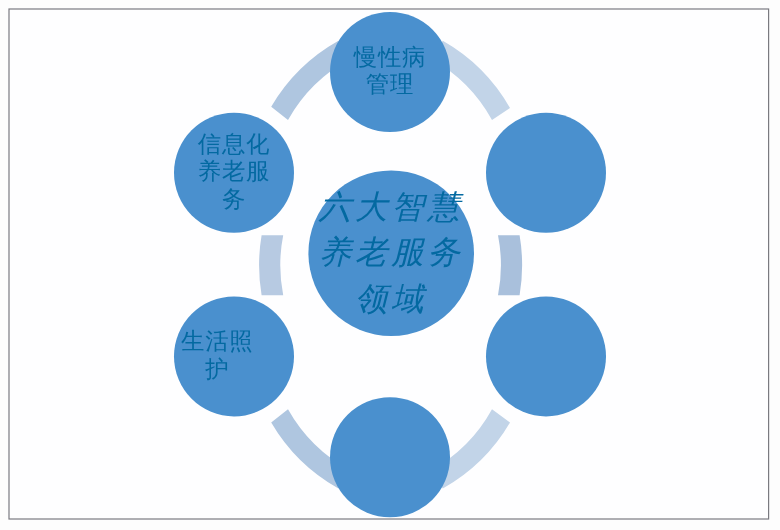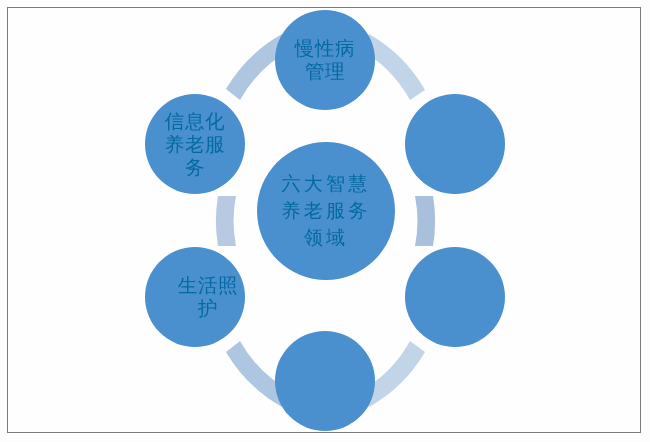--- a/index.html
+++ b/index.html
@@ -41,25 +41,26 @@
     pointer-events: none;
     font-weight: 400;
   }
   .satellite-label {
     font-size: 19.5px;
     letter-spacing: 0.6px;
     width: 104px;
     transform: translate(-50%, -50%);
   }
   .center-label {
-    font-size: 19px;
+    font-size: 27px;
     letter-spacing: 3.2px;
     width: 150px;
     line-height: 1.42;
     transform: translate(-50%, -50%);
+    font-style: italic;
   }
 </style>
 </head>
 <body>
 
 <div id="canvas">
 
   <div id="frame"></div>
 
   <svg id="diagram" viewBox="0 0 650 442">
@@ -88,20 +89,20 @@
   <div class="node-label center-label" style="left:326px; top:211px;">六大智慧
 养老服务
 领域</div>
 
   <div class="node-label satellite-label" style="left:325px; top:60px;">慢性病
 管理</div>
 
 
 
 
-  <div class="node-label satellite-label" style="left:208px; top:297px;">生活照
+  <div class="node-label satellite-label" style="left:181px; top:297px;">生活照
 护</div>
 
   <div class="node-label satellite-label" style="left:195px; top:144px;">信息化
 养老服
 务</div>
 
 </div>
 
 </body></html>

